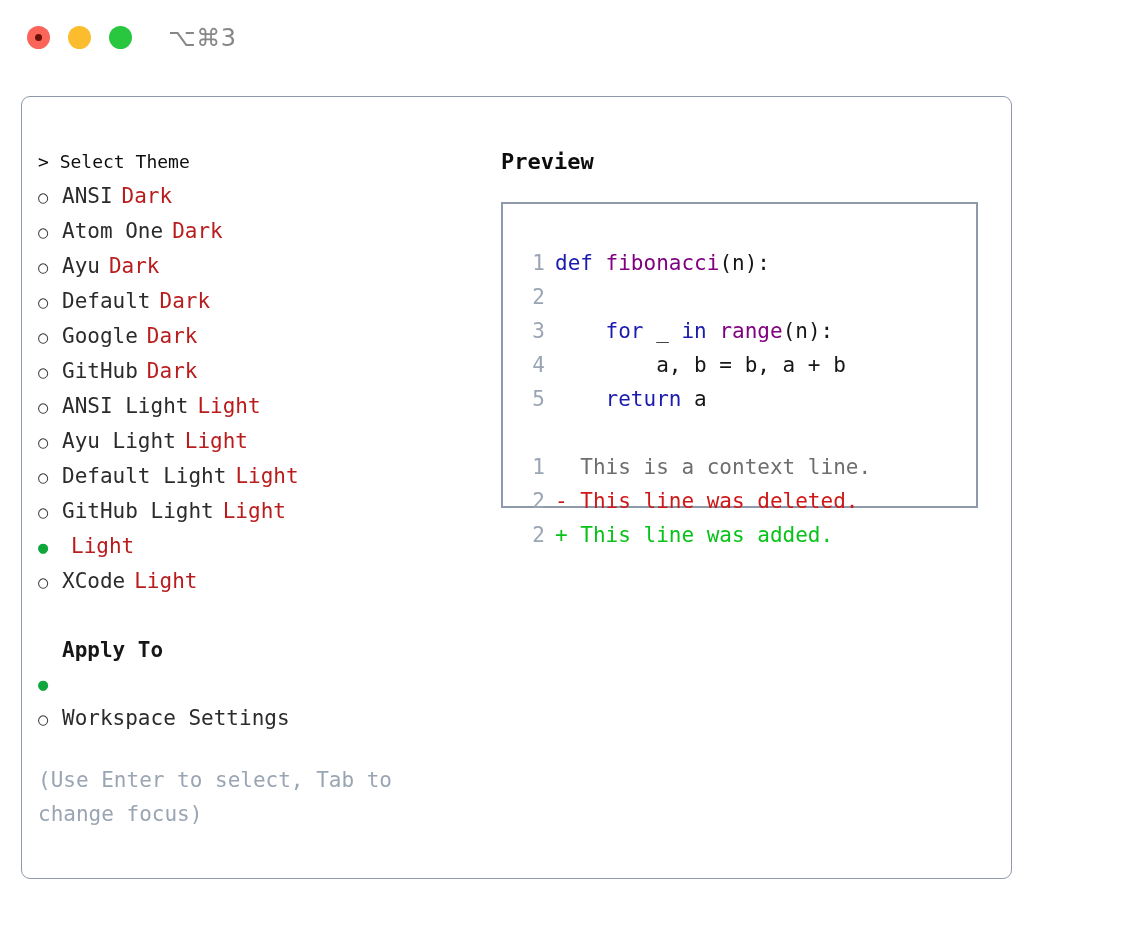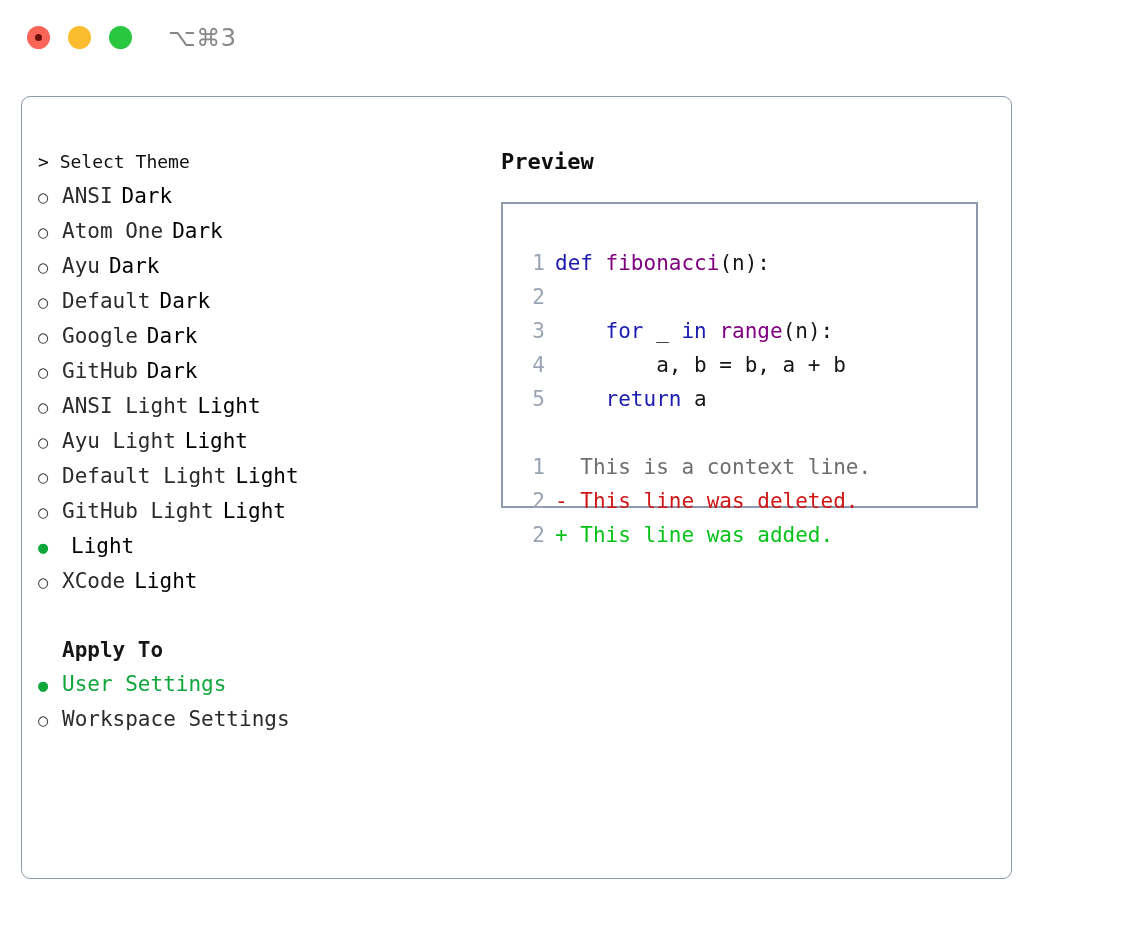--- a/index.html
+++ b/index.html
@@ -110,21 +110,21 @@
     width: 24px;
     flex: 0 0 24px;
     font-size: 17px;
     line-height: 34px;
     color: #3b3b3b;
   }
   .opt-row.selected .opt-bullet { color: #0fa63c; }
   .opt-label { color: #2b2b2b; }
   .opt-row.selected .opt-label { color: #0fa63c; }
   .opt-kind {
-    color: #000000;
+    color: #b91c1c;
     margin-left: 9px;
   }
 
   .apply-heading {
     font-size: 21px;
     font-weight: bold;
     color: #161616;
     line-height: 34px;
     padding-left: 24px;
     white-space: pre;
@@ -224,25 +224,26 @@
           <li class="opt-row"><span class="opt-bullet">○</span><span class="opt-label">GitHub Light</span><span class="opt-kind">Light</span></li>
           <li class="opt-row selected"><span class="opt-bullet">●</span><span class="opt-kind">Light</span></li>
           <li class="opt-row"><span class="opt-bullet">○</span><span class="opt-label">XCode</span><span class="opt-kind">Light</span></li>
         </ul>
 
       <div class="spacer-row"></div>
 
       <div class="apply-heading">Apply To</div>
 
       <ul class="apply-list" id="apply-list">
-          <li class="opt-row selected"><span class="opt-bullet">●</span><span class="opt-label">User Settings</span></li>
+          <li class="opt-row selected"><span class="opt-bullet">●</span></li>
           <li class="opt-row"><span class="opt-bullet">○</span><span class="opt-label">Workspace Settings</span></li>
         </ul>
     </div>
 
+    <div id="hint-text">(Use Enter to select, Tab to change focus)</div>
 
     <div id="preview-column">
       <div id="preview-title">Preview</div>
     </div>
 
     <div id="preview-box">
       <div class="code-area" id="code-area">
           <div class="code-line"><span class="ln">1</span><span class="code-text"><span class="tok-kw">def </span><span class="tok-fn">fibonacci</span><span class="tok-plain">(n):</span></span></div>
           <div class="code-line"><span class="ln">2</span></div>
           <div class="code-line"><span class="ln">3</span><span class="code-text"><span class="tok-plain">    </span><span class="tok-kw">for</span><span class="tok-plain"> _ </span><span class="tok-kw">in</span><span class="tok-plain"> </span><span class="tok-fn">range</span><span class="tok-plain">(n):</span></span></div>

